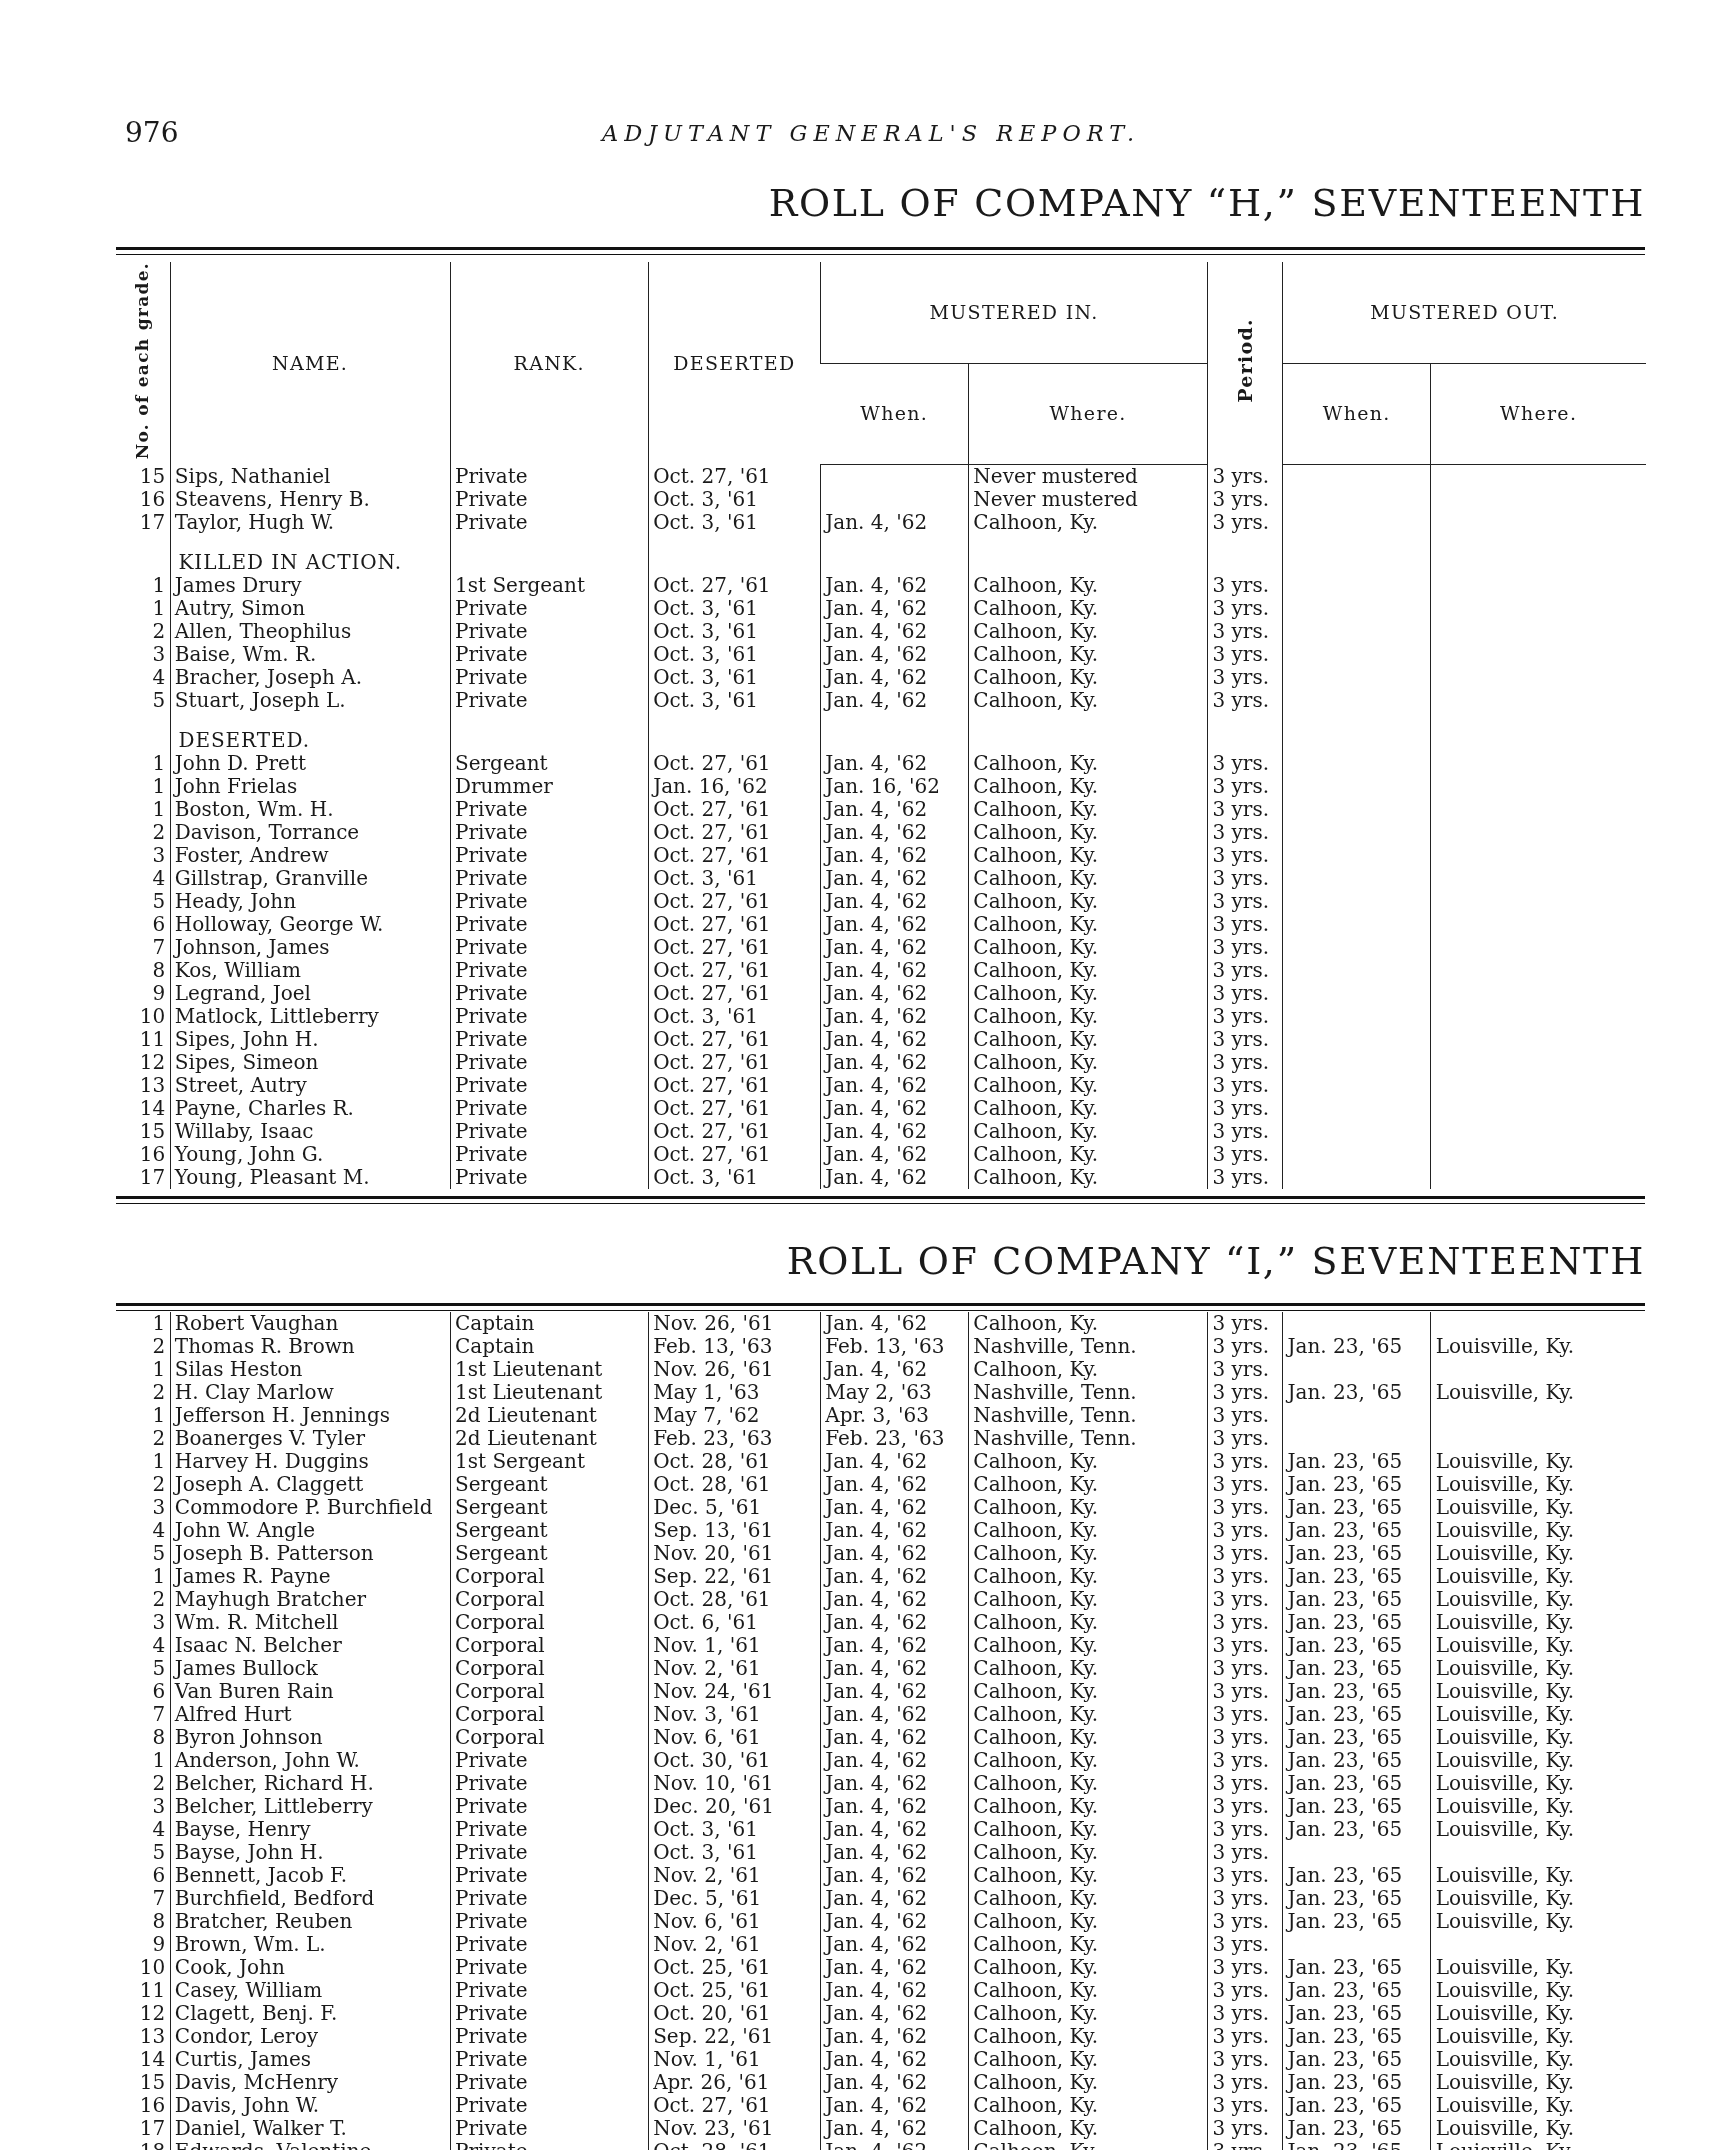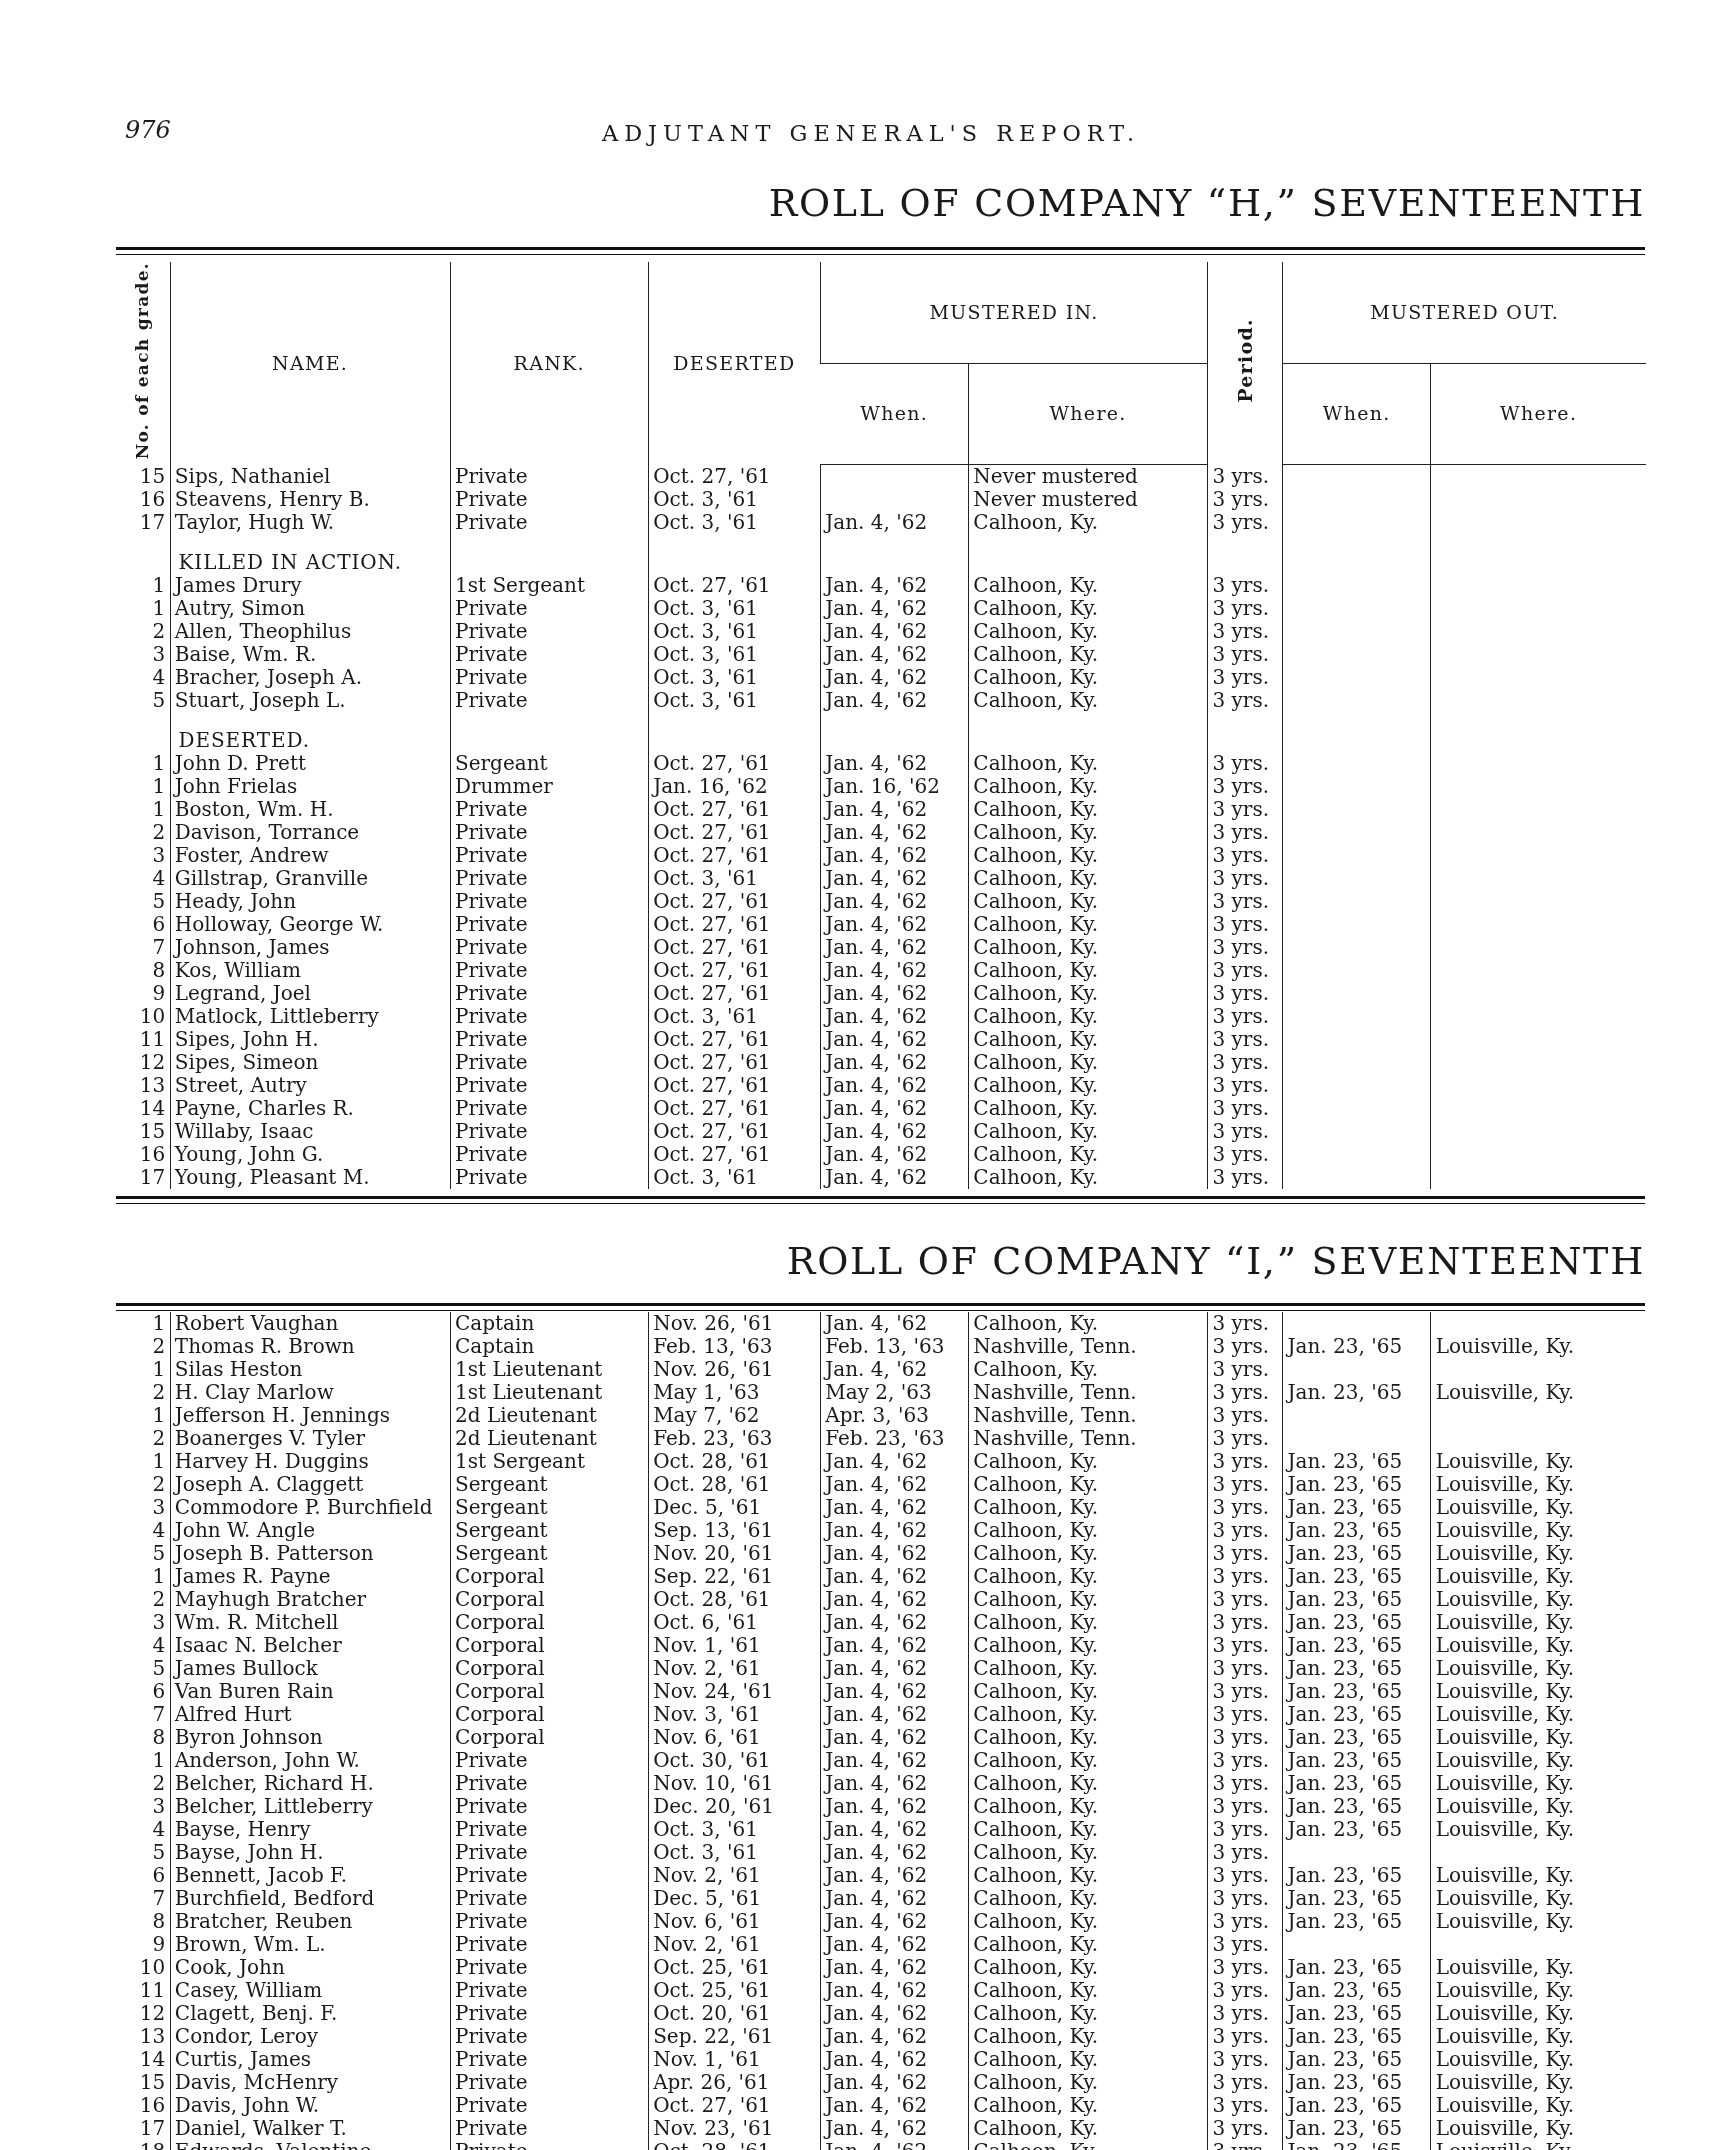--- a/index.html
+++ b/index.html
@@ -1,21 +1,21 @@
 <!DOCTYPE html>
 <html style="font-size:6.9px"><head>
 <meta charset="utf-8">
 <style>
   html, body { margin: 0; padding: 0; background: #ffffff; }
   body {
     width: 1710px; height: 2374px; position: relative; overflow: hidden;
     font-family: "DejaVu Serif", "Liberation Serif", serif; color: #1a1a1a;
   }
-  .page-number { position: absolute; left: 125px; top: 116px; font-size: 24px; font-style: italic; }
-  .running-head { position: absolute; left: 602px; top: 120px; font-size: 22.4px; letter-spacing: 6px; }
+  .page-number { position: absolute; left: 125px; top: 116px; font-size: 28px; }
+  .running-head { position: absolute; left: 602px; top: 120px; font-size: 22.4px; letter-spacing: 6px; font-style: italic; }
   .section-title { position: absolute; right: 65px; font-size: 38px; letter-spacing: 1.7px; white-space: nowrap; }
   #title-h { top: 181px; }
   #title-i { top: 1239px; margin-left: 40px; }
   .rule-double { position: absolute; left: 116px; right: 65px; border-top: 3.4px solid #111; }
   .rule-double::after { content: ""; position: absolute; left: 0; right: 0; top: 4.3px; border-top: 1.7px solid #111; }
   .roll-table { position: absolute; left: 116px; width: 1530px; border-collapse: collapse; table-layout: fixed; font-size: 20px; }
   .roll-table td, .roll-table th { padding: 0 4.3px; white-space: nowrap; overflow: hidden; line-height: 23px; vertical-align: bottom; }
   .roll-table td + td, .roll-table th + th { border-left: 1.3px solid #222; }
   .roll-table th { font-weight: normal; font-size: 19px; letter-spacing: 1.3px; vertical-align: middle; }
   .hdr-row th { border-bottom: 1.7px solid #222; }

